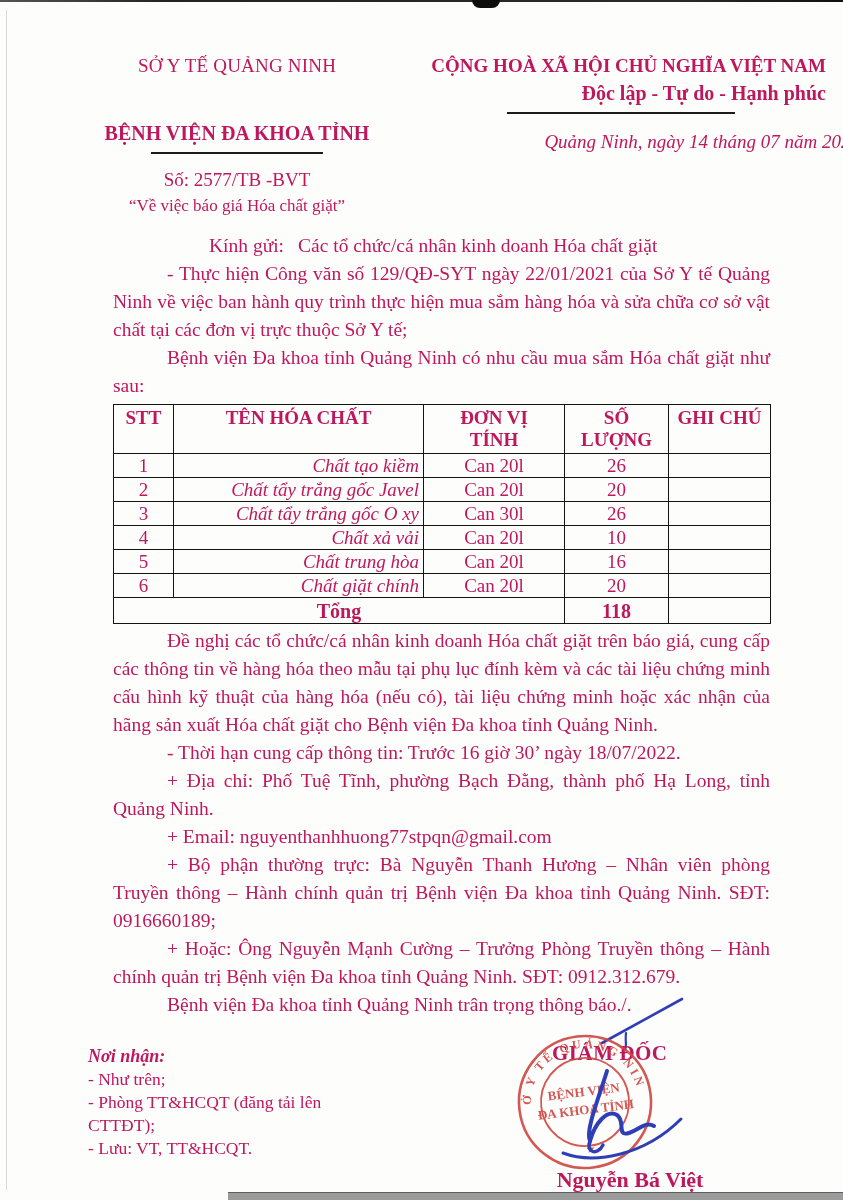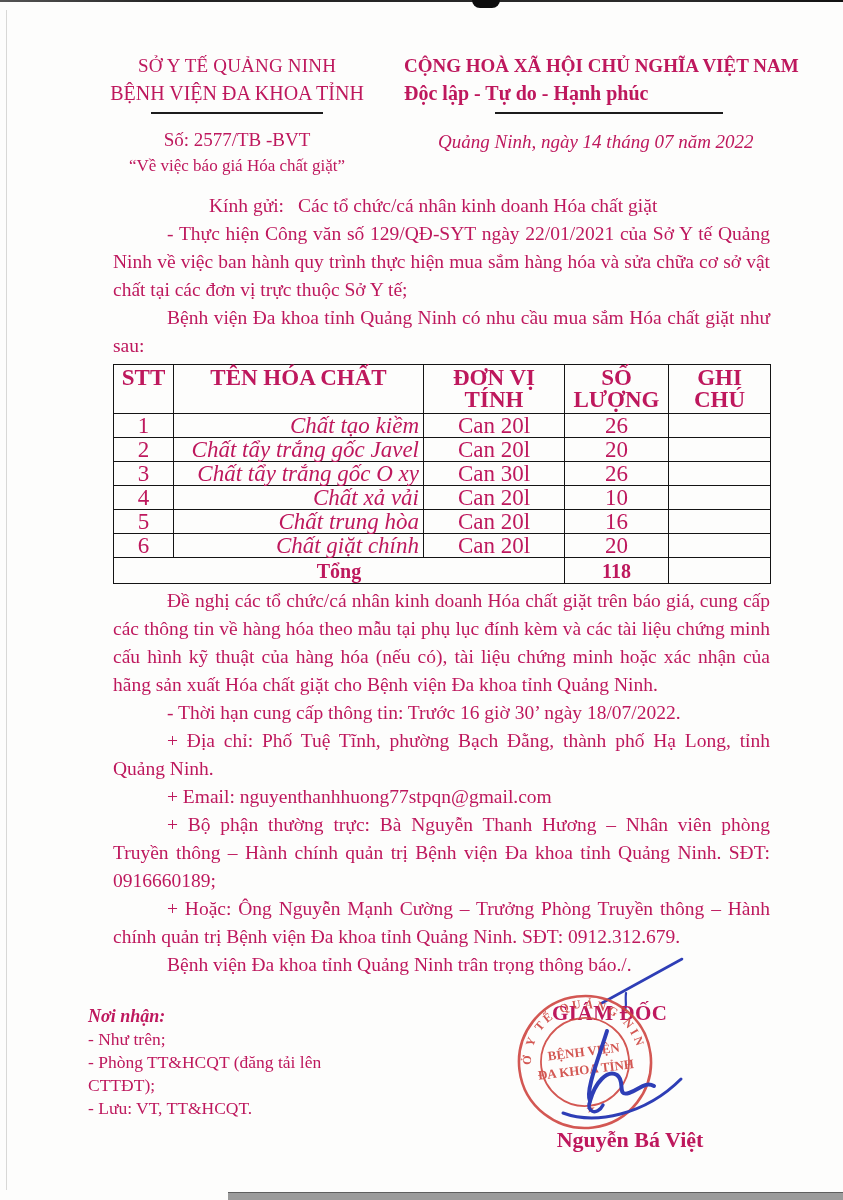--- a/index.html
+++ b/index.html
@@ -12,39 +12,39 @@
     color:#be185d;
   }
   
   .scan-top{position:absolute;left:0;top:0;width:843px;height:2px;background:linear-gradient(90deg,#555,#222 20%,#2b2b2b 80%,#111);}
   .scan-blob{position:absolute;left:472px;top:0;width:28px;height:8px;background:#0d0d0d;border-radius:0 0 14px 14px;}
   .scan-left{position:absolute;left:6px;top:10px;width:1px;height:1180px;background:#d8d8d6;}
   .scan-bottom{position:absolute;left:228px;top:1192px;width:615px;height:8px;background:#9b9b9b;border-top:1px solid #5f5f5f;}
   
   .letterhead{display:flex;margin:52px 0 0 0;}
   .lh-left{width:330px;margin-left:72px;text-align:center;}
-  .lh-right{width:410px;margin-left:2px;text-align:left;}
+  .lh-right{width:410px;margin-left:14px;text-align:right;}
   .org-parent{font-size:19px;line-height:27px;letter-spacing:.2px;}
-  .org-name{font-size:20px;line-height:29px;font-weight:normal;}
+  .org-name{font-size:20px;line-height:29px;font-weight:bold;margin-top:40px;}
   .rule{height:2px;background:#1c1c1c;margin:4px auto 0 auto;}
   .rule-left{width:172px;}
   .rule-right{width:228px;}
   .doc-number{font-size:19px;line-height:28px;margin-top:12px;}
   .doc-subject{font-size:17px;line-height:24px;}
   .motto-1{font-size:19px;line-height:27px;font-weight:bold;}
   .motto-2{font-size:20px;line-height:29px;font-weight:bold;}
   .place-date{font-size:19px;line-height:28px;font-style:italic;margin-top:14px;transform:translateX(34px);}
   
   .doc-body{margin:14px 57px 0 113px;width:657px;}
   .salutation{font-size:19.5px;line-height:28px;padding-left:96px;margin-top:10px;}
   .salutation .target{margin-left:14px;}
   p.para{font-size:19.5px;line-height:28px;margin:0;text-align:justify;text-indent:54px;}
   
   table.items{border-collapse:collapse;margin:4px 0 3px 0;width:657px;table-layout:fixed;}
-  table.items th,table.items td{border:1.6px solid #141414;font-size:23px;padding:0 4px;}
+  table.items th,table.items td{border:1.6px solid #141414;font-size:19px;padding:0 4px;}
   table.items th{font-weight:bold;text-align:center;line-height:22px;white-space:pre-line;vertical-align:top;padding-top:2px;height:46px;}
   table.items td{height:23px;line-height:22px;}
   td.c0,td.c2,td.c3,td.c4{text-align:center;}
   td.c1{text-align:right;padding-left:9px;font-style:italic;}
   col.c0{width:60px;}col.c1{width:250px;}col.c2{width:141px;}col.c3{width:104px;}col.c4{width:102px;}
   tr.total-row td{font-weight:bold;font-size:20px;text-align:center;height:25px;}
   
   .footer{position:relative;height:230px;margin-top:6px;}
   .recipients{position:absolute;left:88px;top:20px;width:240px;}
   .recipients-label{font-size:18px;font-weight:bold;font-style:italic;line-height:23px;}

